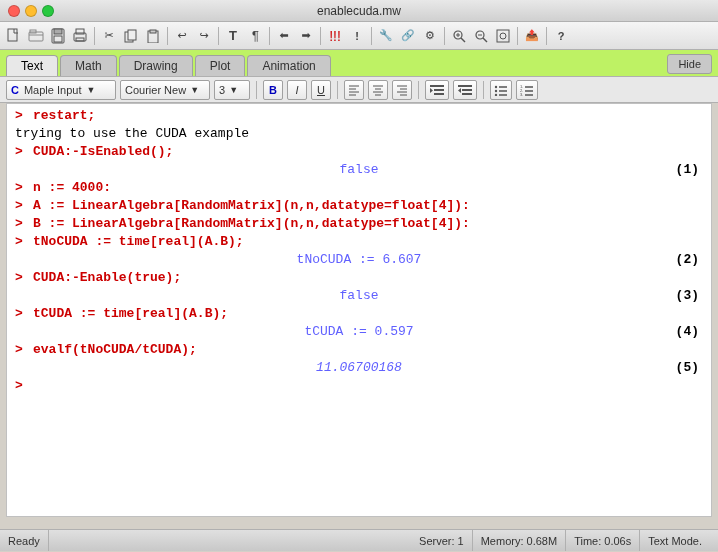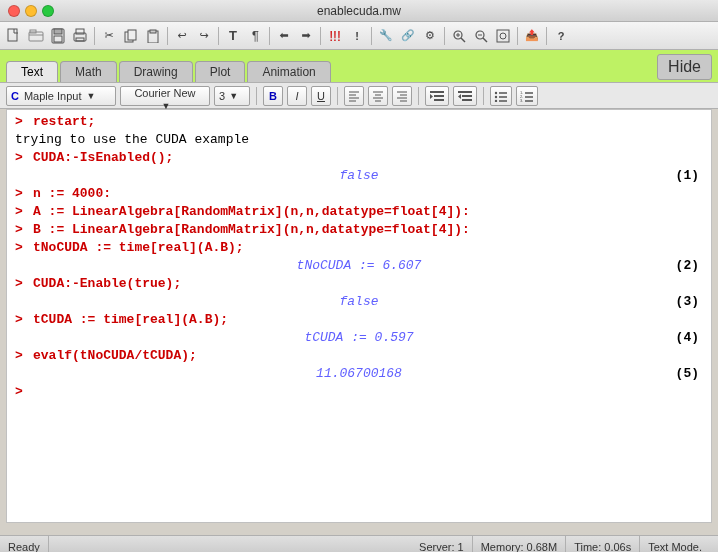--- a/index.html
+++ b/index.html
@@ -94,21 +94,21 @@
     }
     .tab.active {
       background: #e8e8e8;
       border-color: #a0a0a0;
       color: #000;
       font-weight: 500;
     }
     .tab-hide {
       margin-left: auto;
       padding: 3px 10px;
-      font-size: 16px;
+      font-size: 11px;
       background: #c8c8c8;
       border: 1px solid #a0a0a0;
       border-radius: 3px;
       cursor: pointer;
       color: #333;
       margin-bottom: 2px;
     }
 
     
     .formatbar {
@@ -197,21 +197,20 @@
     }
     .output-line {
       display: flex;
       align-items: baseline;
       justify-content: center;
       min-height: 18px;
       position: relative;
     }
     .output-italic {
       color: #6060ff;
-      font-style: italic;
       font-size: 13px;
       text-align: center;
       flex: 1;
       text-align: center;
     }
     .output-normal {
       color: #6060ff;
       font-style: italic;
       font-size: 13px;
       flex: 1;
@@ -363,21 +362,21 @@
 </div>
 
 <div class="formatbar">
 
   <div class="format-select context" style="min-width:110px; display:flex; align-items:center;">
     <span style="color:#0000cc; font-weight:bold; font-size:11px;">C</span>
     <span style="margin: 12px 3px; font-size:11px;">Maple Input</span>
     <span style="font-size:9px;">▼</span>
   </div>
 
-  <div class="format-select context" style="min-width:90px;flex-direction:column;">
+  <div class="format-select context" style="min-width:90px;">
     <span style="font-size:11px;">Courier New</span>
     <span style="font-size:9px; margin-left:2px;">▼</span>
   </div>
 
   <div class="format-select context" style="min-width:36px;">
     <span style="font-size:11px;">3</span>
     <span style="font-size:9px; margin-left:2px;">▼</span>
   </div>
   <div class="toolbar-sep"></div>
   <div class="format-btn bold">B</div>

